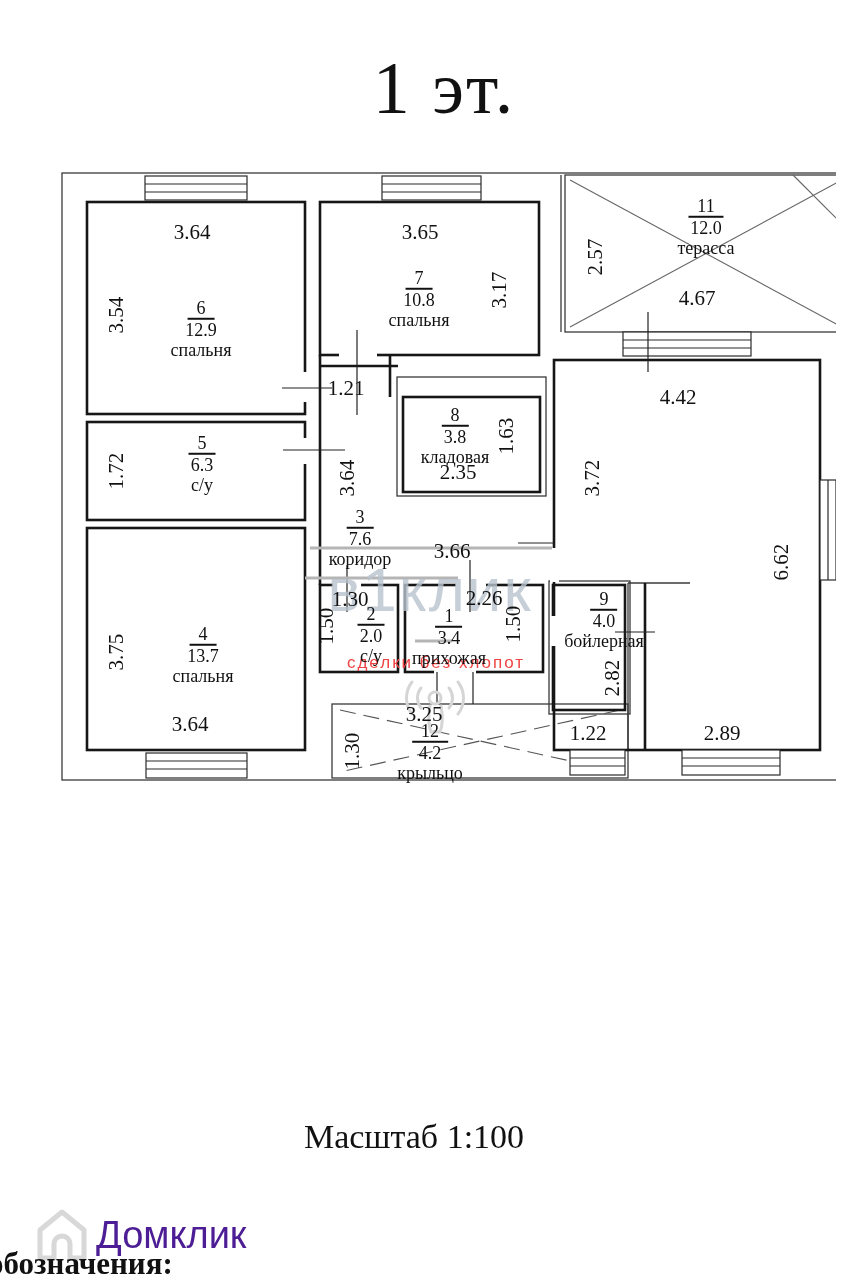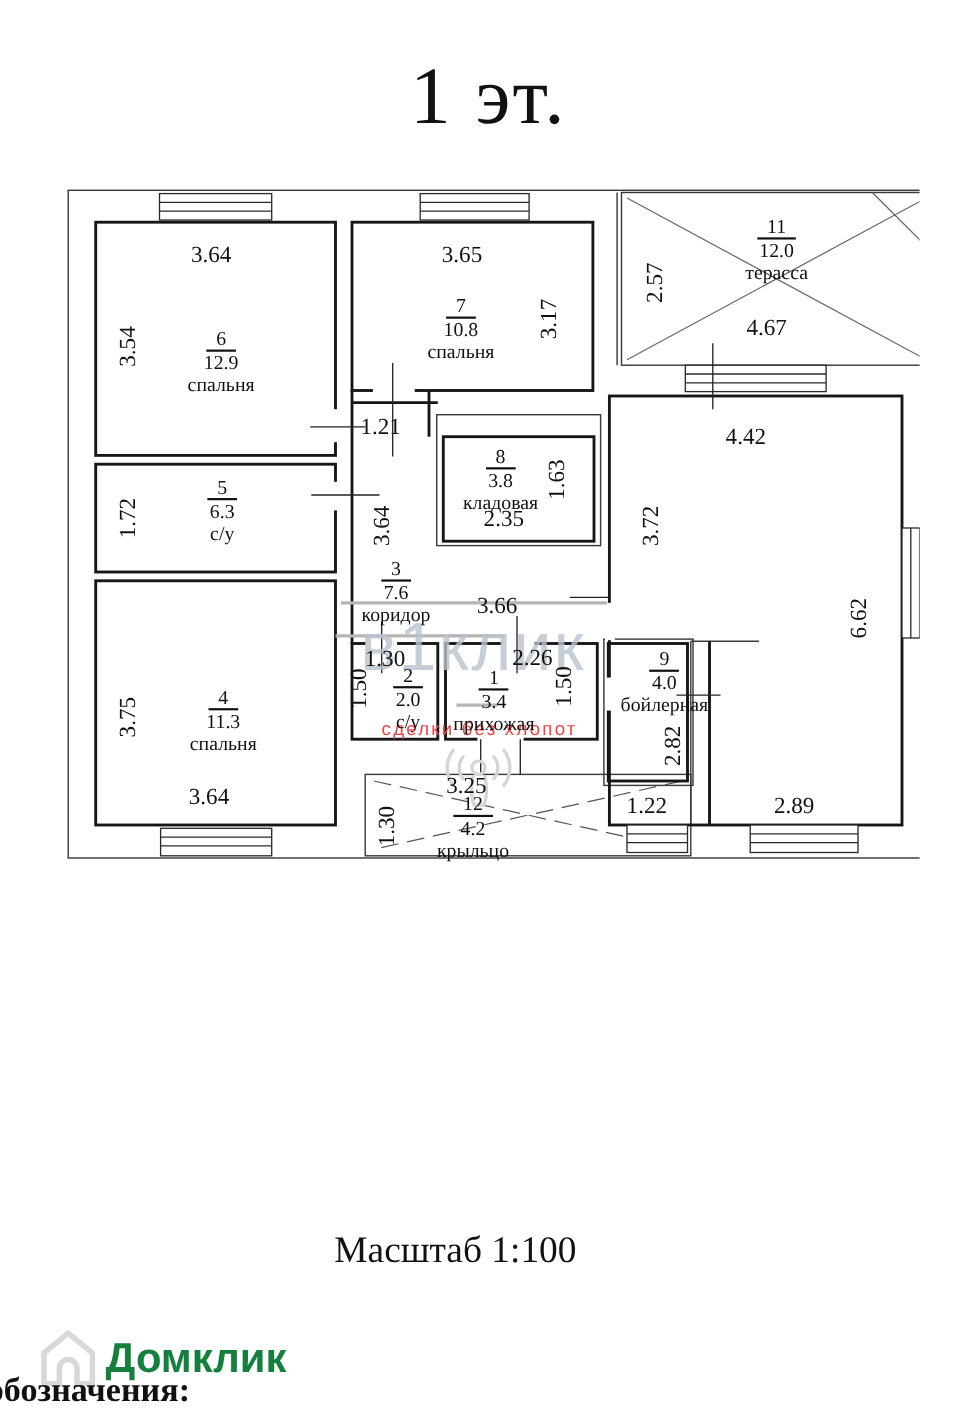--- a/index.html
+++ b/index.html
@@ -15,22 +15,22 @@
   .dim.v{transform:translate(-50%,-50%) rotate(-90deg)}
   .scale{position:absolute;left:414px;top:1137px;transform:translate(-50%,-50%);font-size:34px;white-space:nowrap}
   .legend{position:absolute;left:-12px;top:1246px;font-size:31px;font-weight:bold;white-space:nowrap}
   .wm-brand{position:absolute;left:430px;top:589px;transform:translate(-50%,-50%);
             font-family:"Liberation Sans",sans-serif;font-weight:normal;font-size:62px;
             letter-spacing:2px;color:#b9c3ce;opacity:.8;white-space:nowrap}
   .wm-tagline{position:absolute;left:436px;top:663px;transform:translate(-50%,-50%);
               font-family:"Liberation Sans",sans-serif;font-size:17px;letter-spacing:2px;
               color:#ef4444;white-space:nowrap}
   .wm-bottom{position:absolute;left:32px;top:1210px;display:flex;align-items:center;gap:10px}
-  .wm-bottom .wm-text{font-family:"Liberation Sans",sans-serif;font-weight:bold;
-                      font-size:38px;color:#15803d;white-space:nowrap}
+  .wm-bottom .wm-text{font-family:"Liberation Sans",sans-serif;font-weight:normal;
+                      font-size:38px;color:#4c1d95;white-space:nowrap}
 </style>
 </head>
 <body>
 
 <div id="stage">
 
   <svg width="867" height="1280" viewBox="0 0 867 1280">
 
     <g stroke="#3a3a3a" stroke-width="1.3" fill="none">
       <rect x="62" y="173" width="785" height="607"></rect>
@@ -159,21 +159,21 @@
     <span class="rarea">2.0</span>
     <span class="rname">с/у</span>
   </div>
   <div class="rlabel" style="left:360px;top:538px">
     <span class="rnum">3</span>
     <span class="rarea">7.6</span>
     <span class="rname">коридор</span>
   </div>
   <div class="rlabel" style="left:203px;top:655px">
     <span class="rnum">4</span>
-    <span class="rarea">11.3</span>
+    <span class="rarea">13.7</span>
     <span class="rname">спальня</span>
   </div>
   <div class="rlabel" style="left:202px;top:464px">
     <span class="rnum">5</span>
     <span class="rarea">6.3</span>
     <span class="rname">с/у</span>
   </div>
   <div class="rlabel" style="left:201px;top:329px">
     <span class="rnum">6</span>
     <span class="rarea">12.9</span>

